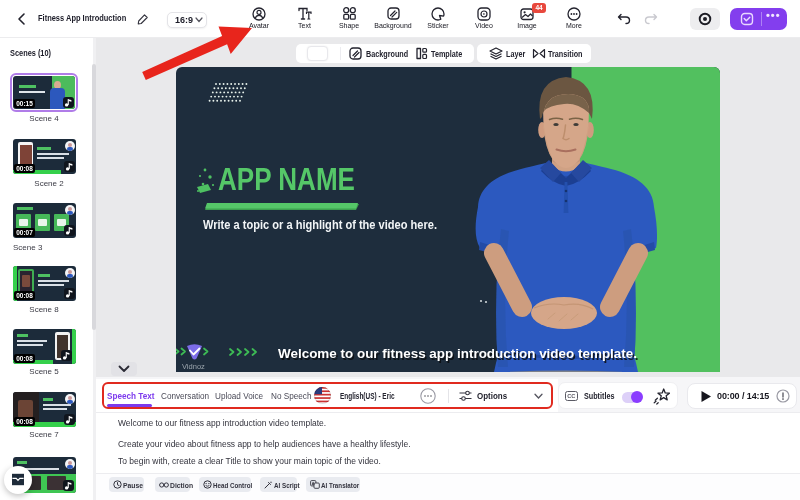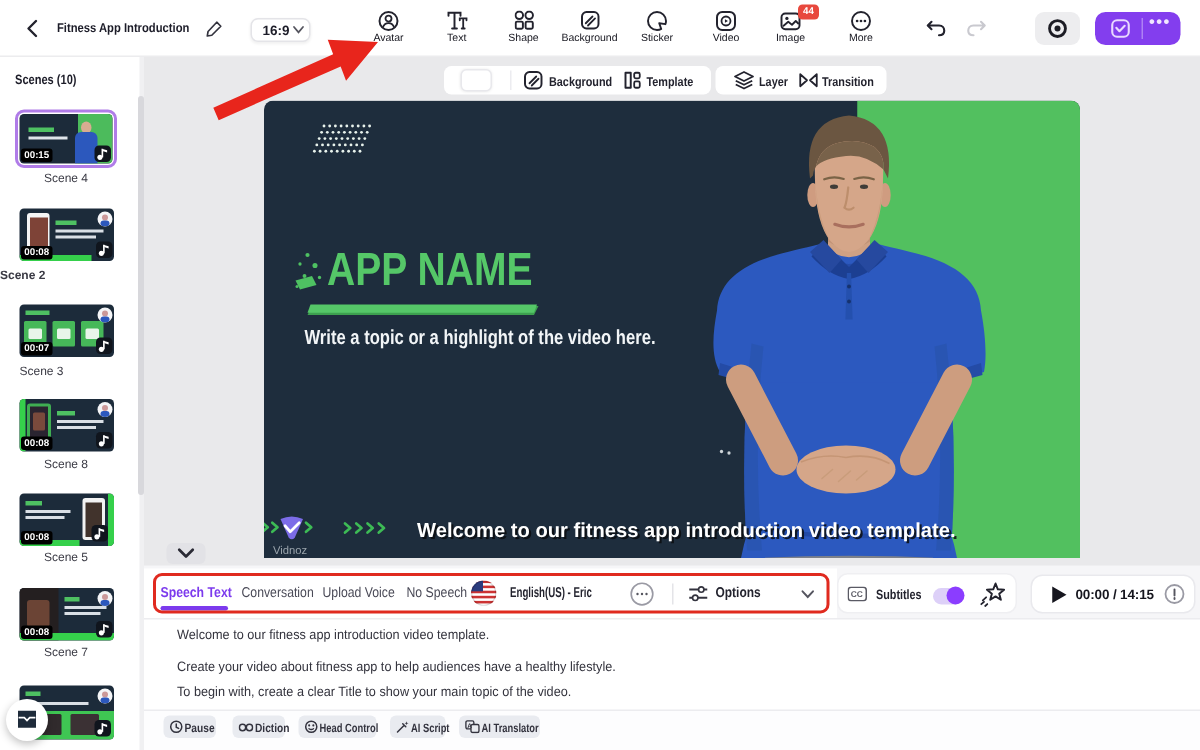--- a/index.html
+++ b/index.html
@@ -143,21 +143,21 @@
       </div>
     <div class="abs" style="left:1px;top:25px;width:21px;height:9px;background:#000;border-radius:2px;color:#fff;font-size:6.5px;font-weight:700;text-align:center;line-height:9px;">00:08</div>
     <div class="abs" style="left:51px;top:22px;width:11px;height:11px;background:#10151d;border-radius:3px;padding:0;">
         <svg width="11" height="11" viewBox="0 0 11 11" style="display:block">
           <circle cx="3.6" cy="7.9" r="1.7" fill="#fff"></circle>
           <rect x="4.7" y="2.2" width="1.1" height="5.7" fill="#fff"></rect>
           <path d="M4.7,2.2 L8.4,3.1 L8.4,4.7 L5.8,3.9 Z" fill="#fff"></path>
         </svg>
       </div>
   </div>
-  <div class="abs slbl" style="left:0;top:179px;width:62px;text-align:left;font-size:8px;color:#3a3a44;font-weight:bold;">Scene 2</div>
+  <div class="abs slbl" style="left:18px;top:179px;width:62px;text-align:center;font-size:8px;color:#3a3a44;">Scene 2</div>
 
   <div class="abs thumb" style="left:13px;top:203px;width:63px;height:35px;background:#1c2b3a;border-radius:3px;overflow:hidden;">
     <div class="abs" style="left:4px;top:4px;width:16px;height:3px;background:#4ec162;"></div>
     <div class="abs" style="left:3px;top:11px;width:15px;height:17px;background:#46b859;border-radius:1px;"></div>
     <div class="abs" style="left:22px;top:11px;width:15px;height:17px;background:#46b859;border-radius:1px;"></div>
     <div class="abs" style="left:41px;top:11px;width:15px;height:17px;background:#46b859;border-radius:1px;"></div>
     <div class="abs" style="left:6px;top:16px;width:9px;height:7px;background:#e8f5ea;border-radius:1px;"></div>
     <div class="abs" style="left:25px;top:16px;width:9px;height:7px;background:#e8f5ea;border-radius:1px;"></div>
     <div class="abs" style="left:44px;top:16px;width:9px;height:7px;background:#e8f5ea;border-radius:1px;"></div>
     <div class="abs" style="left:52px;top:2px;width:10px;height:10px;background:#f4f5f7;border-radius:50%;overflow:hidden;">

